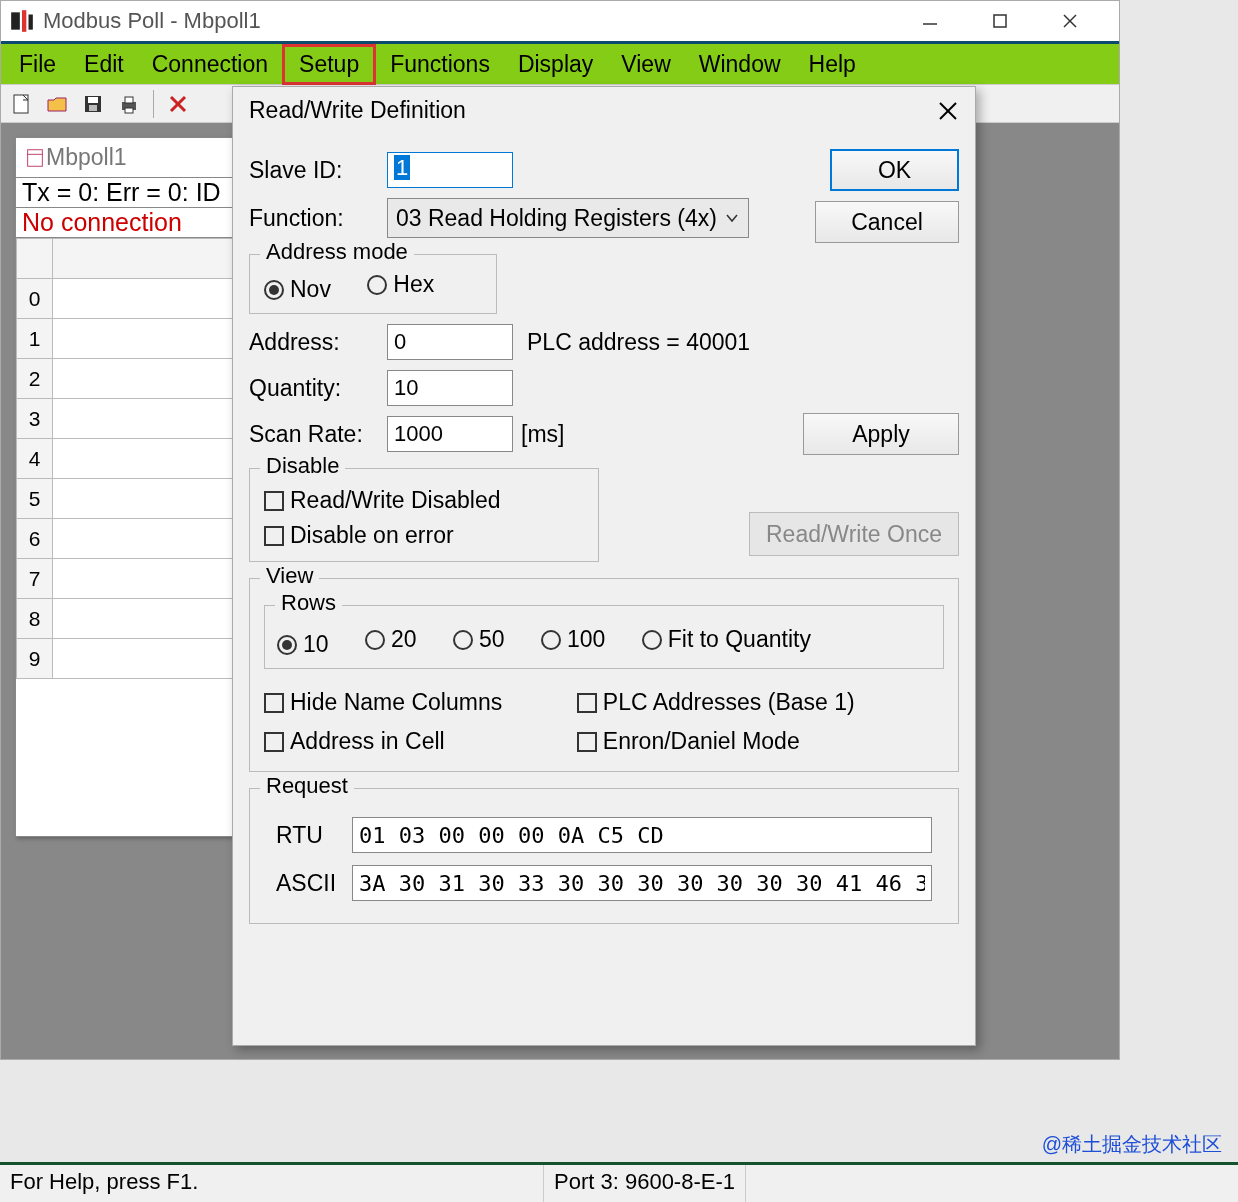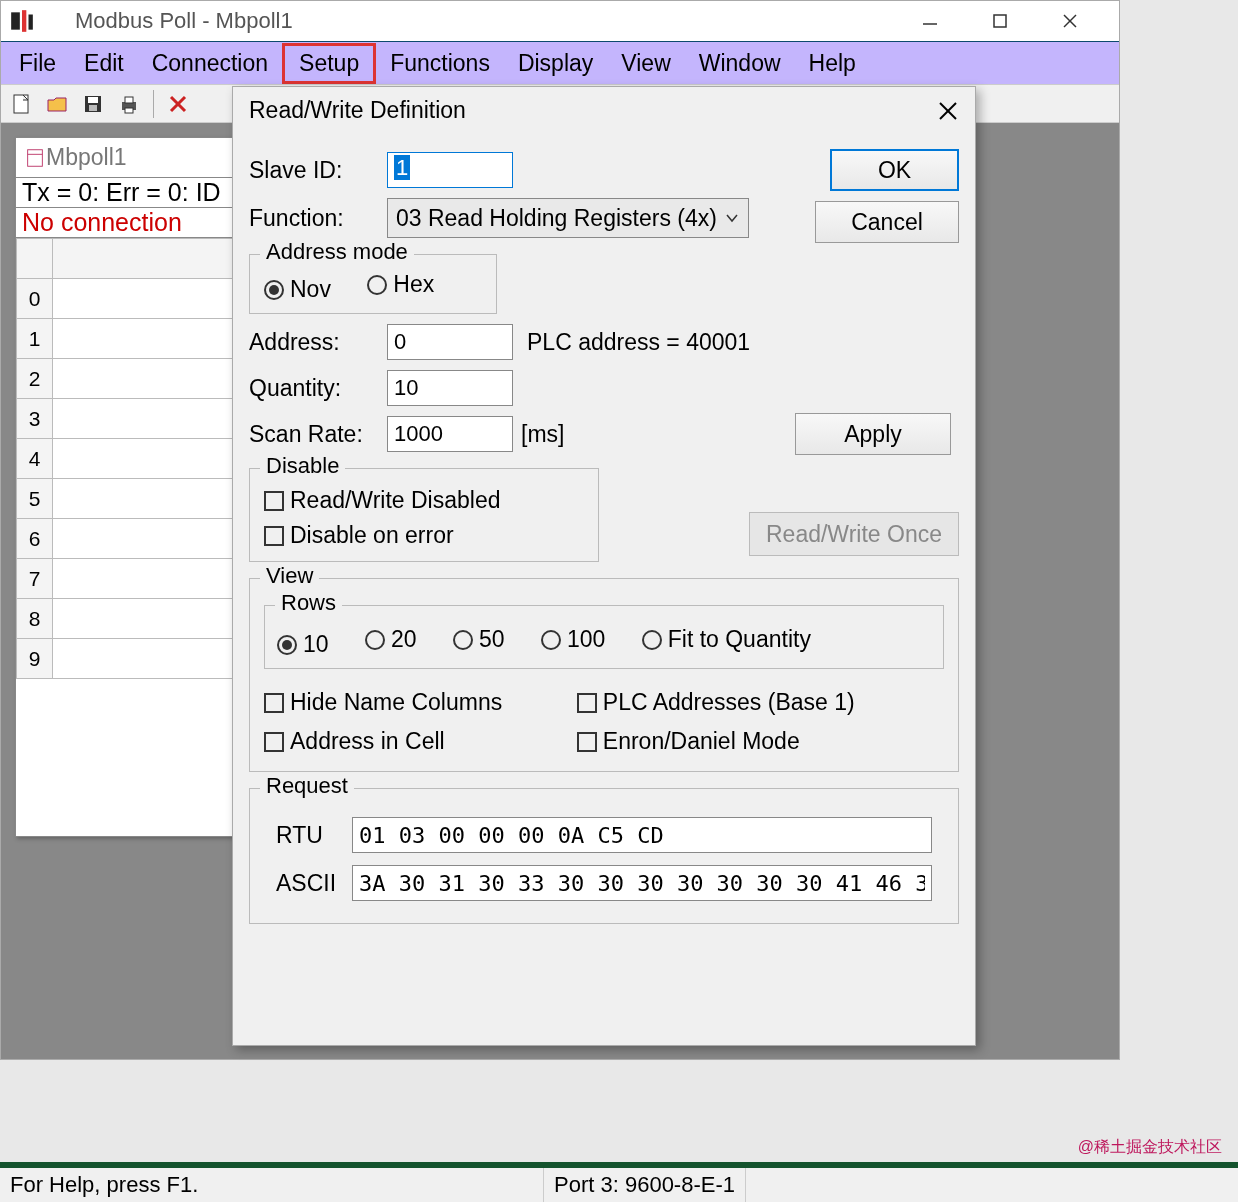--- a/index.html
+++ b/index.html
@@ -23,21 +23,20 @@
     background: #888;
     border: 1px solid #aaa;
     box-shadow: 0 0 0 1px #ccc inset;
   }
   .titlebar {
     height: 40px;
     background: #fff;
     display: flex;
     align-items: center;
     padding: 0 8px;
-    gap: 32px;
   }
   .titlebar .app-icon {
     width: 26px; height: 26px;
     margin-right: 8px;
     display: inline-flex;
   }
   .titlebar .title { font-size: 22px; color: #555; }
   .win-controls {
     margin-left: auto;
     display: flex;
@@ -46,24 +45,24 @@
   }
   .win-controls span {
     width: 40px;
     text-align: center;
     font-size: 20px;
     color: #333;
     cursor: pointer;
   }
   .menubar {
     height: 44px;
-    background: #c4b5fd;
-    display: flex;
-    align-items: center;
-    border-top: 1px solid #0c4a6e;
+    background: #84cc16;
+    display: flex;
+    align-items: center;
+    border-top: 3px solid #0c4a6e;
     border-bottom: 1px solid #ccc;
     padding: 0 4px;
     font-size: 23px;
     position: relative;
   }
   .menubar .menu-item {
     padding: 4px 14px;
     cursor: pointer;
   }
   .menubar .menu-highlight {
@@ -229,34 +228,34 @@
   .req-row { display:flex; align-items:center; margin:12px 12px;}
   .req-row label { width: 76px; }
   .req-row .textbox { flex:1; font-family: "Segoe UI", monospace; }
   
   .statusbar {
     position: absolute;
     left: 0; bottom: 0;
     width: 1238px;
     height: 40px;
     background: #f0f0f0;
-    border-top: 6px solid #14532d;
+    border-top: 3px solid #14532d;
     display: flex;
     font-size: 22px;
   }
   .statusbar .panel {
     padding: 4px 10px;
     border-right: 1px solid #ccc;
   }
   .statusbar .panel:first-child { width: 544px; }
   .watermark {
     position: absolute;
     right: 16px; bottom: 44px;
-    font-size: 16px;
-    color: #be185d;
+    font-size: 20px;
+    color: #1d4ed8;
   }
   .unit { margin-left: -6px;}
   svg { display:block;}
 </style>
 </head>
 <body>
 
 <div class="main-window">
   <div class="titlebar">
     <span class="app-icon">
@@ -454,21 +453,21 @@
 
     <div class="form-row">
       <label>Quantity:</label>
       <input class="textbox" style="width: 126px;" value="10">
     </div>
 
     <div class="form-row">
       <label>Scan Rate:</label>
       <input class="textbox" style="width: 126px;" value="1000">
       <span class="unit">[ms]</span>
-      <button class="btn" style="width:156px;position:absolute;right:8px;">Apply</button>
+      <button class="btn" style="width:156px;position:absolute;right:0;">Apply</button>
     </div>
 
     <div style="position:relative;">
       <div class="group" style="width:350px;">
         <span class="group-legend">Disable</span>
         <div class="check" style="display:flex;margin:2px 0;">
             <span class="box"></span>
             <span>Read/Write Disabled</span>
           </div>
         <div class="check" style="display:flex;margin:8px 0 2px 0;">

